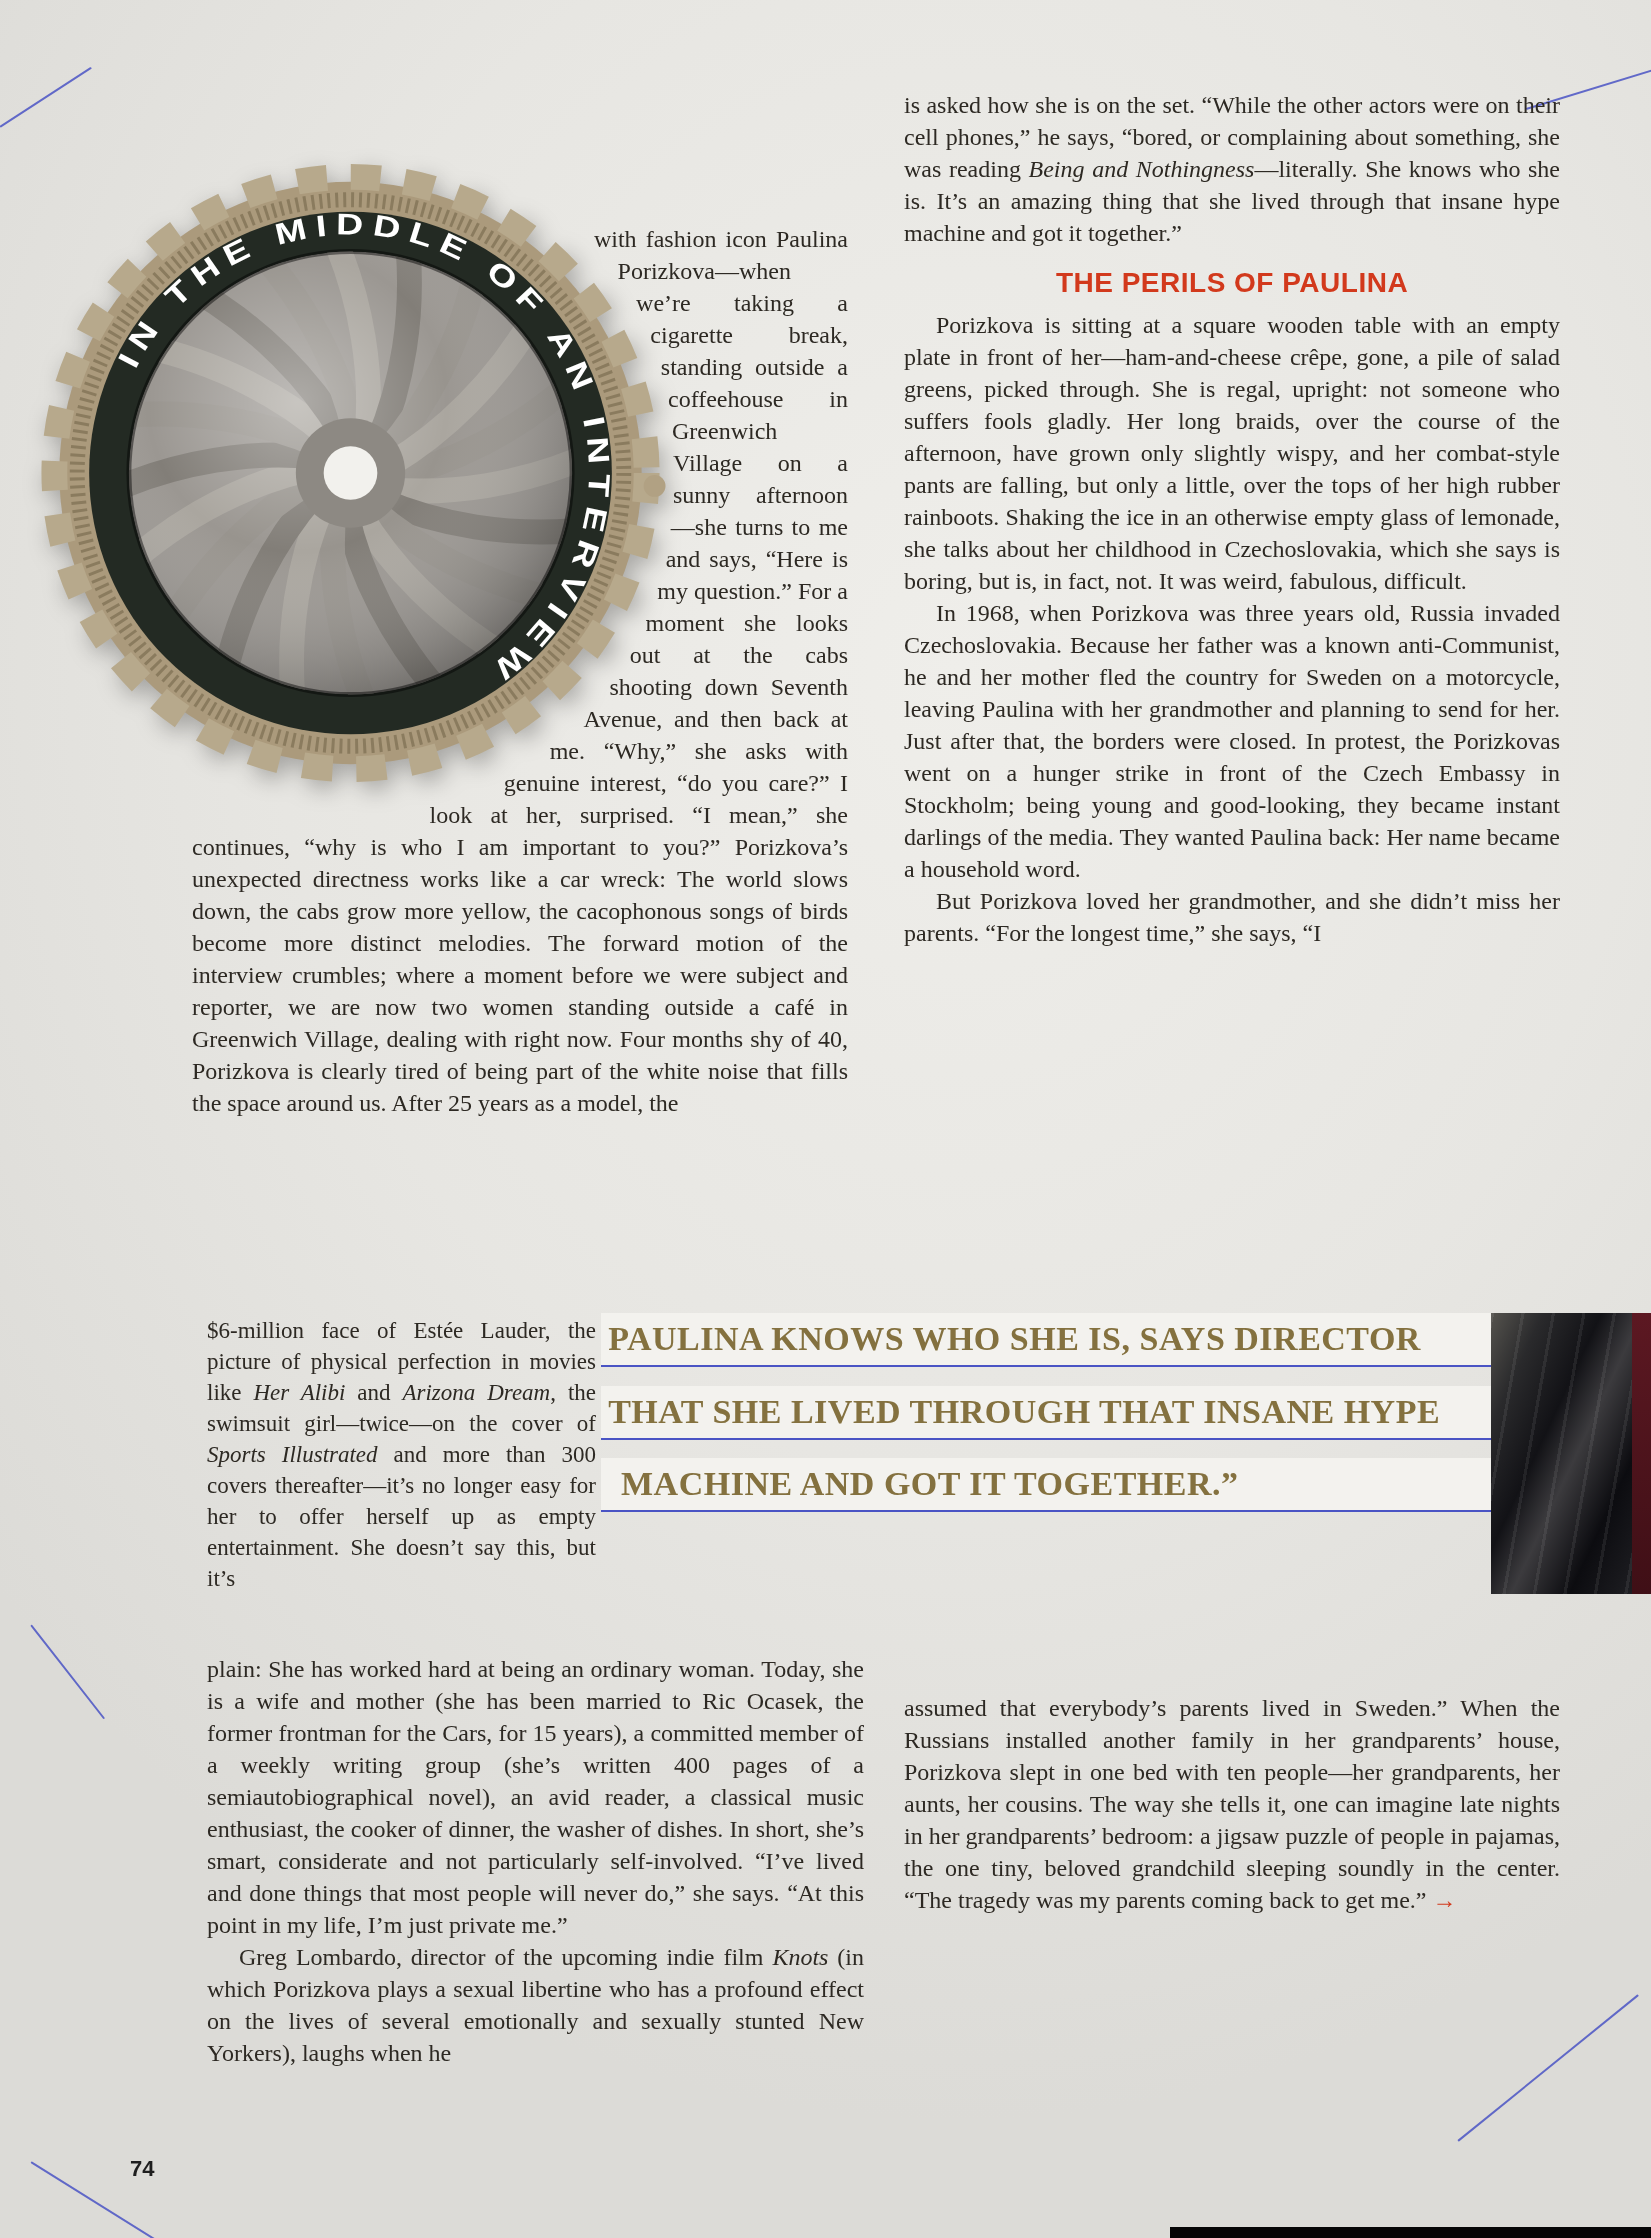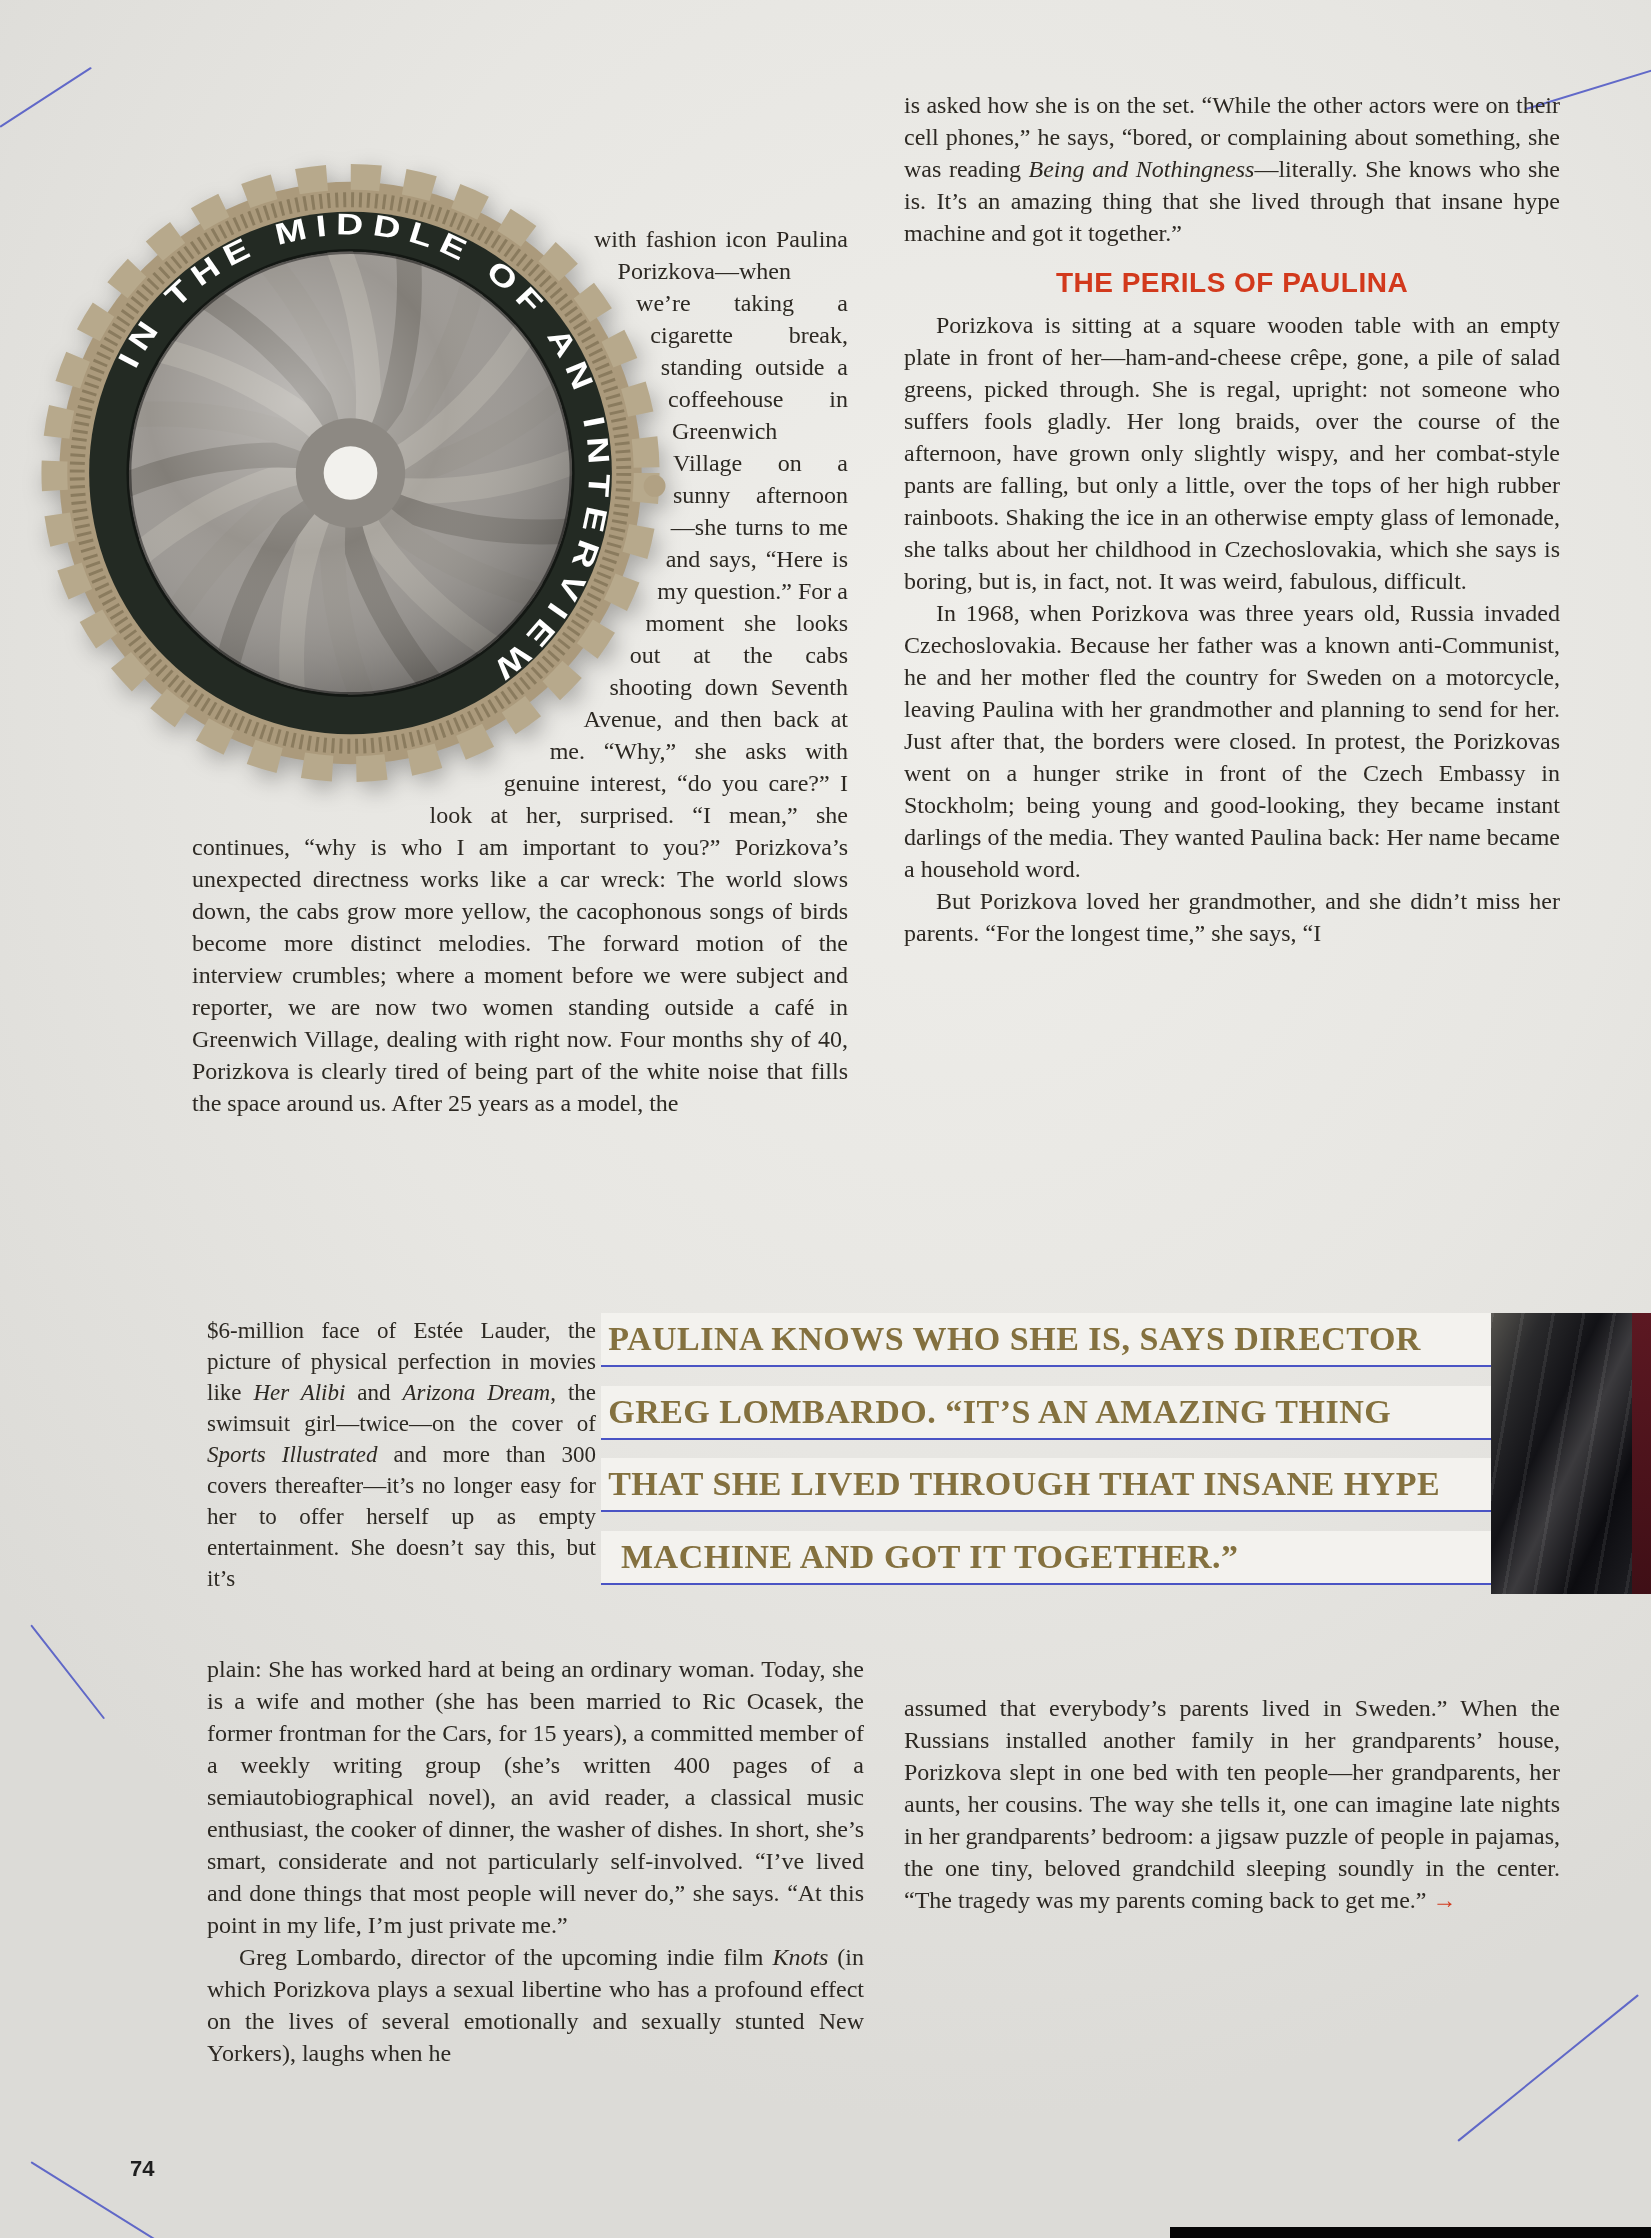--- a/index.html
+++ b/index.html
@@ -169,21 +169,20 @@
   <div class="col right-top">
     <p>is asked how she is on the set. “While the other actors were on their cell phones,” he says, “bored, or complaining about something, she was reading <span class="it">Being and Nothingness</span>—literally. She knows who she is. It’s an amazing thing that she lived through that insane hype machine and got it together.”</p>
     <h2 class="section-head">THE PERILS OF PAULINA</h2>
     <p class="indent">Porizkova is sitting at a square wooden table with an empty plate in front of her—ham-and-cheese crêpe, gone, a pile of salad greens, picked through. She is regal, upright: not someone who suffers fools gladly. Her long braids, over the course of the afternoon, have grown only slightly wispy, and her combat-style pants are falling, but only a little, over the tops of her high rubber rainboots. Shaking the ice in an otherwise empty glass of lemonade, she talks about her childhood in Czechoslovakia, which she says is boring, but is, in fact, not. It was weird, fabulous, difficult.</p>
     <p class="indent">In 1968, when Porizkova was three years old, Russia invaded Czechoslovakia. Because her father was a known anti-Communist, he and her mother fled the country for Sweden on a motorcycle, leaving Paulina with her grandmother and planning to send for her. Just after that, the borders were closed. In protest, the Porizkovas went on a hunger strike in front of the Czech Embassy in Stockholm; being young and good-looking, they became instant darlings of the media. They wanted Paulina back: Her name became a household word.</p>
     <p class="indent">But Porizkova loved her grandmother, and she didn’t miss her parents. “For the longest time,” she says, “I</p>
   </div>
 
   <div class="pull-quote">
     <div class="quote-line">PAULINA KNOWS WHO SHE IS, SAYS DIRECTOR</div>
-    <div class="quote-line">GREG LOMBARDO. “IT’S AN AMAZING THING</div>
     <div class="quote-line">THAT SHE LIVED THROUGH THAT INSANE HYPE</div>
     <div class="quote-line">MACHINE AND GOT IT TOGETHER.”</div>
   </div>
 
   <div class="photo-strip">
     <div class="maroon"></div>
   </div>
 
   <div class="col right-bottom">
     <p><span>assumed that everybody’s parents lived in Sweden.” When the Russians installed another family in her grandparents’ house, Porizkova slept in one bed with ten people—her grandparents, her aunts, her cousins. The way she tells it, one can imagine late nights in her grandparents’ bedroom: a jigsaw puzzle of people in pajamas, the one tiny, beloved grandchild sleeping soundly in the center. “The tragedy was my parents coming back to get me.” </span><span class="arrow">→</span></p>

